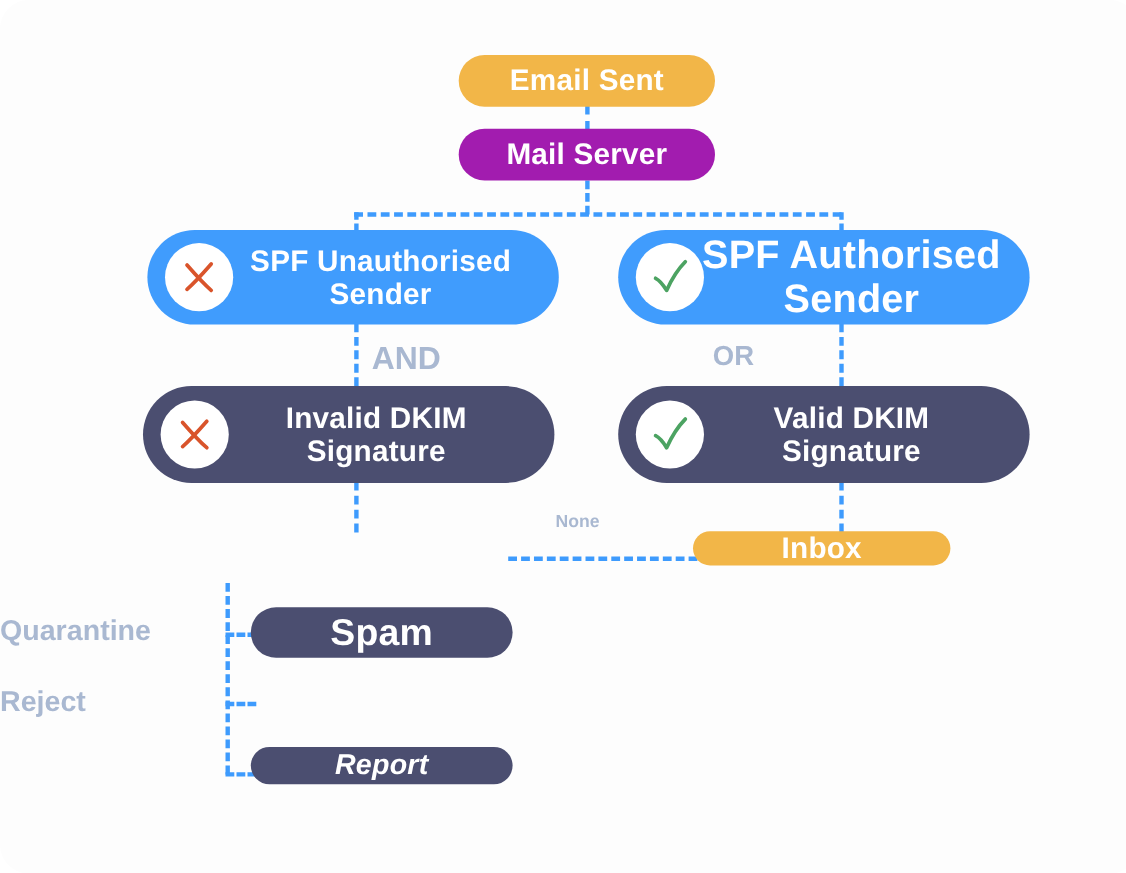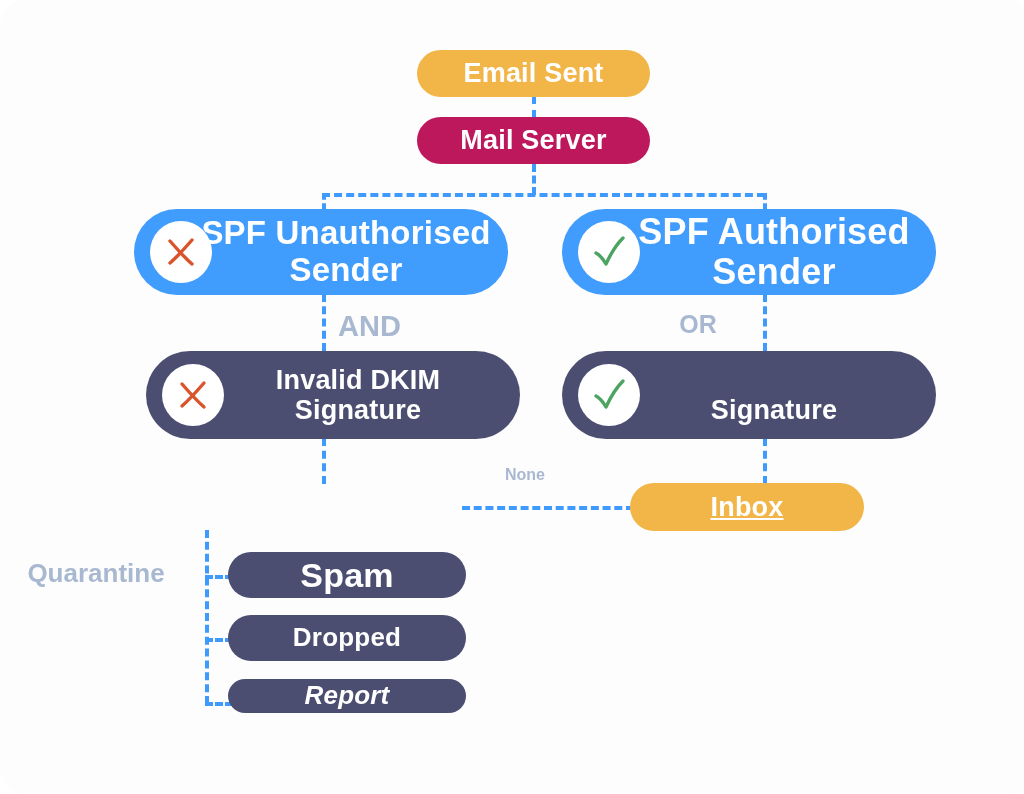--- a/index.html
+++ b/index.html
@@ -27,21 +27,21 @@
     justify-content: center;
     border-radius: 999px;
     color: #ffffff;
     font-weight: bold;
     text-align: center;
     line-height: 1.12;
     letter-spacing: 0.2px;
     z-index: 3;
   }
   .node.orange      { background: #F2B648; }
-  .node.orange-lite { background: #be185d; }
+  .node.orange-lite { background: #a21caf; }
   .node.blue        { background: #409CFD; }
   .node.navy        { background: #4B4E70; }
 
   .node .label { z-index: 2; }
 
   
   .badge {
     position: absolute;
     left: 16px;
     top: 50%;
@@ -76,21 +76,21 @@
   }
 
   
   .edge-label {
     position: absolute;
     color: #A9B8D1;
     font-weight: bold;
     z-index: 4;
     white-space: nowrap;
   }
-  .edge-label.right-align { text-align: center; }
+  .edge-label.right-align { text-align: left; }
 </style>
 </head>
 <body>
 
 <div id="canvas">
 
   <div class="vline" style="left:532px; top:96px; height:22px;"></div>
 
   <div class="vline" style="left:532px; top:164px; height:31px;"></div>
 
@@ -117,21 +117,21 @@
   <div class="hline" style="left:205px; top:702px; width:28px;"></div>
 
   <div class="node orange" style="left:417px; top:50px; width:233px; height:47px; font-size:27px;">
     <span class="label">Email Sent</span>
   </div>
 
   <div class="node orange-lite" style="left:417px; top:117px; width:233px; height:47px; font-size:27px;">
     <span class="label">Mail Server</span>
   </div>
 
-  <div class="node blue with-badge" style="left:134px; top:209px; width:374px; height:86px; font-size:33px;">
+  <div class="node blue with-badge" style="left:134px; top:209px; width:374px; height:86px; font-size:27px;">
     <span class="badge">
       <svg width="44" height="44" viewBox="0 0 44 44">
         <path d="M11 11 C 18 19, 26 28, 33 34" stroke="#D9542B" stroke-width="3.4" fill="none" stroke-linecap="round"></path>
         <path d="M33 10 C 26 18, 18 27, 11 33" stroke="#D9542B" stroke-width="3.4" fill="none" stroke-linecap="round"></path>
       </svg>
     </span>
     <span class="label">
       <span>SPF Unauthorised</span><br>
       <span>Sender</span>
     </span>
@@ -150,64 +150,64 @@
   </div>
 
   <div class="edge-label" style="left:338px; top:310px; font-size:29px;">
     <span>AND</span>
   </div>
 
   <div class="edge-label right-align" style="left:648px; top:310px; width:100px; font-size:25px;">
     <span>OR</span>
   </div>
 
-  <div class="node navy with-badge" style="left:146px; top:351px; width:374px; height:88px; font-size:27px;">
+  <div class="node navy with-badge" style="left:130px; top:351px; width:374px; height:88px; font-size:27px;">
     <span class="badge">
       <svg width="44" height="44" viewBox="0 0 44 44">
         <path d="M11 11 C 18 19, 26 28, 33 34" stroke="#D9542B" stroke-width="3.4" fill="none" stroke-linecap="round"></path>
         <path d="M33 10 C 26 18, 18 27, 11 33" stroke="#D9542B" stroke-width="3.4" fill="none" stroke-linecap="round"></path>
       </svg>
     </span>
     <span class="label">
       <span>Invalid DKIM</span><br>
       <span>Signature</span>
     </span>
   </div>
 
   <div class="node navy with-badge" style="left:562px; top:351px; width:374px; height:88px; font-size:27px;">
     <span class="badge">
       <svg width="44" height="44" viewBox="0 0 44 44">
         <path d="M9 23 C 13 25, 16 29, 19 34 C 24 23, 30 14, 36 8" stroke="#4CA362" stroke-width="3.4" fill="none" stroke-linecap="round" stroke-linejoin="round"></path>
       </svg>
     </span>
     <span class="label">
-      <br>
+      <span>Valid DKIM</span><br>
       <span>Signature</span>
     </span>
   </div>
 
 
   <div class="edge-label" style="left:505px; top:466px; font-size:16px;">
     <span>None</span>
   </div>
 
-  <div class="node orange" style="left:630px; top:483px; width:234px; height:48px; font-size:27px;text-decoration:underline;">
+  <div class="node orange" style="left:630px; top:483px; width:234px; height:31px; font-size:27px;">
     <span class="label">Inbox</span>
   </div>
 
   <div class="edge-label right-align" style="left:0px; top:558px; width:192px; font-size:26px;">
     <span>Quarantine</span>
   </div>
 
+  <div class="edge-label right-align" style="left:0px; top:622px; width:192px; font-size:26px;">
+    <span>Reject</span>
+  </div>
 
   <div class="node navy" style="left:228px; top:552px; width:238px; height:46px; font-size:34px;">
     <span class="label">Spam</span>
   </div>
 
-  <div class="node navy" style="left:228px; top:615px; width:238px; height:46px; font-size:26px;">
-    <span class="label">Dropped</span>
-  </div>
 
   <div class="node navy" style="left:228px; top:679px; width:238px; height:34px; font-size:26px;font-style:italic;">
     <span class="label">Report</span>
   </div>
 
 </div>
 
 </body></html>

